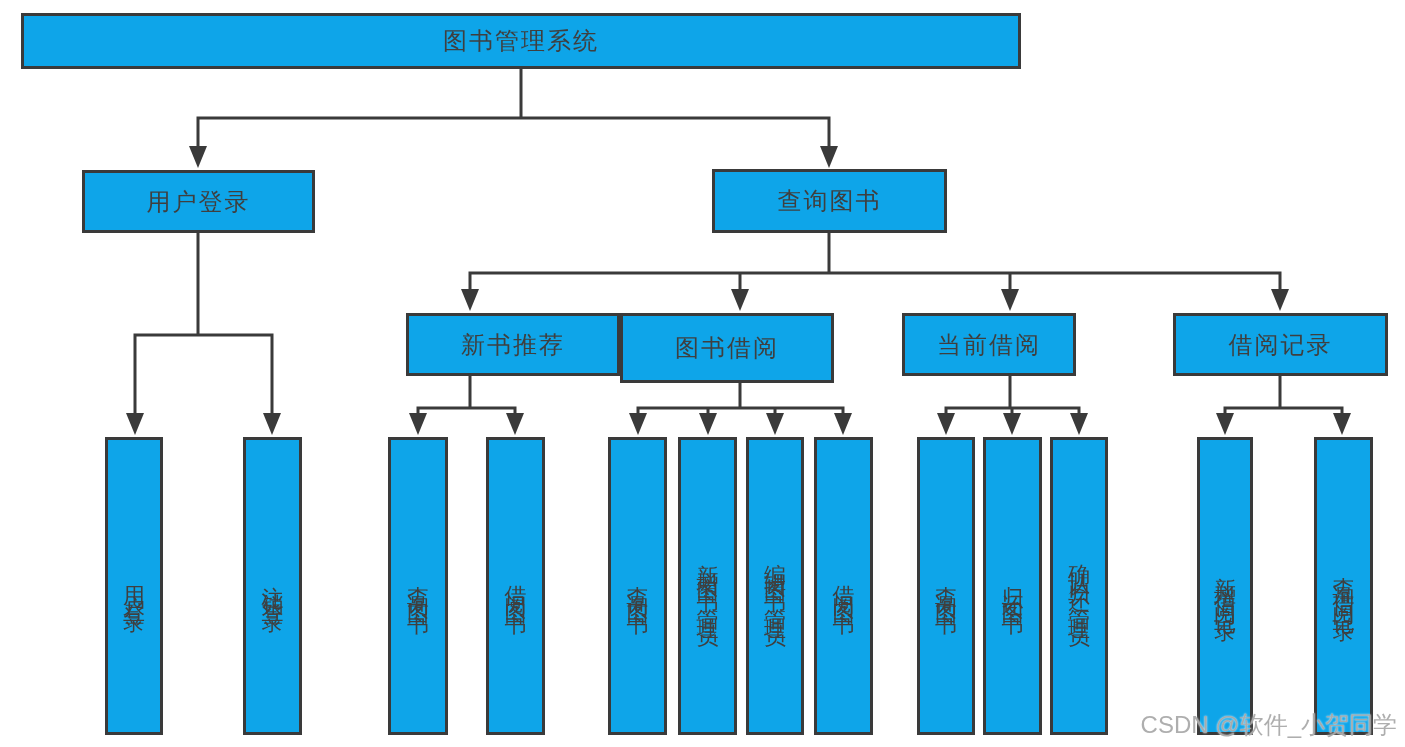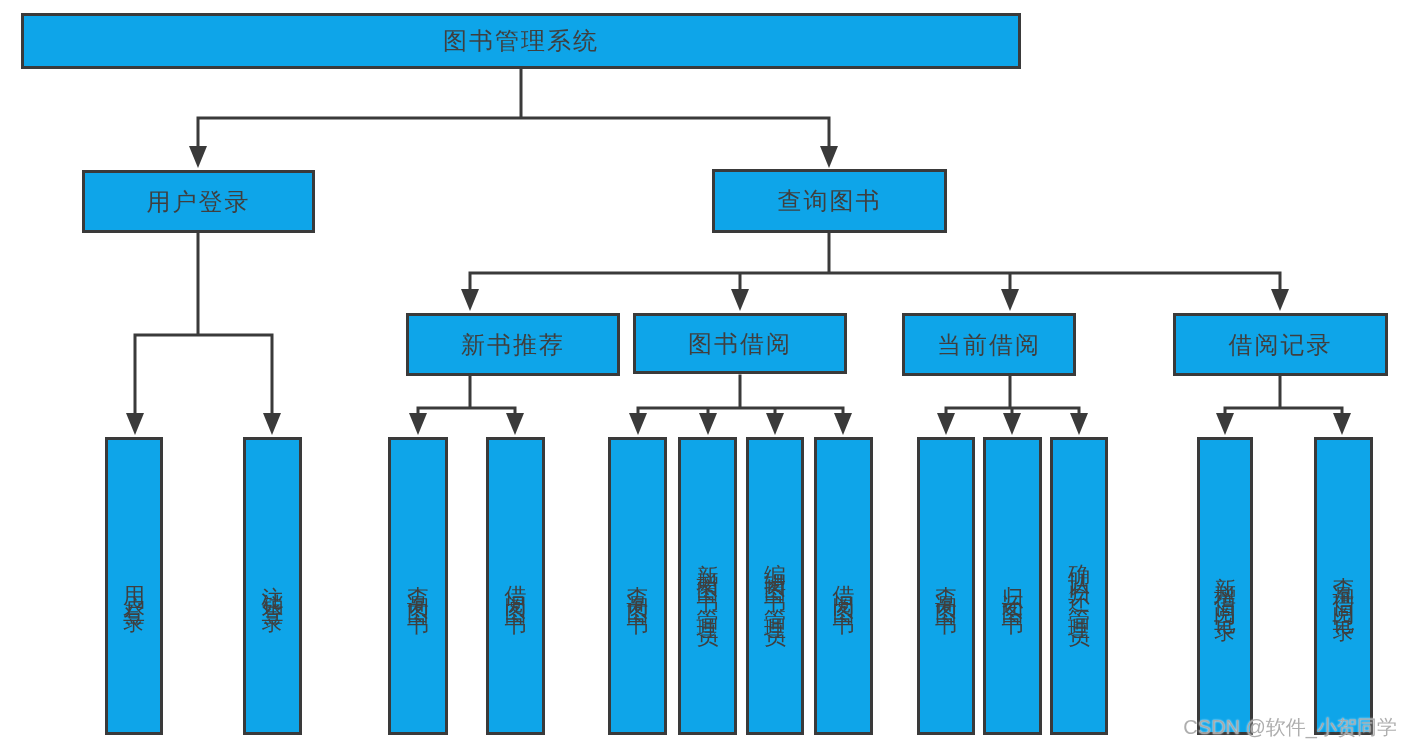--- a/index.html
+++ b/index.html
@@ -42,21 +42,21 @@
     stroke: #3a3a3a;
     stroke-width: 3;
     fill: none;
     stroke-linecap: square;
   }
   #edges polygon { fill: #3a3a3a; }
   #watermark {
     position: absolute;
     right: 8px;
     bottom: 6px;
-    font-size: 20px;
+    font-size: 24px;
     color: rgba(165,165,165,0.9);
     white-space: nowrap;
     text-shadow: 0 0 2px #ffffff;
   }
 </style>
 </head>
 <body>
 
 <div id="canvas">
 
@@ -102,21 +102,21 @@
       <polygon points="1333,413 1351,413 1342,435"></polygon>
     </g>
   </svg>
 
   <div class="node hbox" style="left:21px; top:13px; width:1000px; height:56px;">图书管理系统</div>
 
   <div class="node hbox" style="left:82px; top:170px; width:233px; height:63px;">用户登录</div>
   <div class="node hbox" style="left:712px; top:169px; width:235px; height:64px;">查询图书</div>
 
   <div class="node hbox" style="left:363px; top:313px; width:214px; height:63px;margin-left:43px;">新书推荐</div>
-  <div class="node hbox" style="left:633px; top:313px; width:214px; height:61px;">图书借阅</div>
+  <div class="node hbox" style="left:620px; top:313px; width:214px; height:70px;">图书借阅</div>
   <div class="node hbox" style="left:902px; top:313px; width:174px; height:63px;">当前借阅</div>
   <div class="node hbox" style="left:1173px; top:313px; width:215px; height:63px;">借阅记录</div>
 
   <div class="node vbox" style="left:105px; top:437px; width:58px; height:298px;">用户登录</div>
   <div class="node vbox" style="left:243px; top:437px; width:59px; height:298px;">注销登录</div>
 
   <div class="node vbox" style="left:388px; top:437px; width:60px; height:298px;">查询图书</div>
   <div class="node vbox" style="left:486px; top:437px; width:59px; height:298px;">借阅图书</div>
 
   <div class="node vbox" style="left:608px; top:437px; width:59px; height:298px;">查询图书</div>

